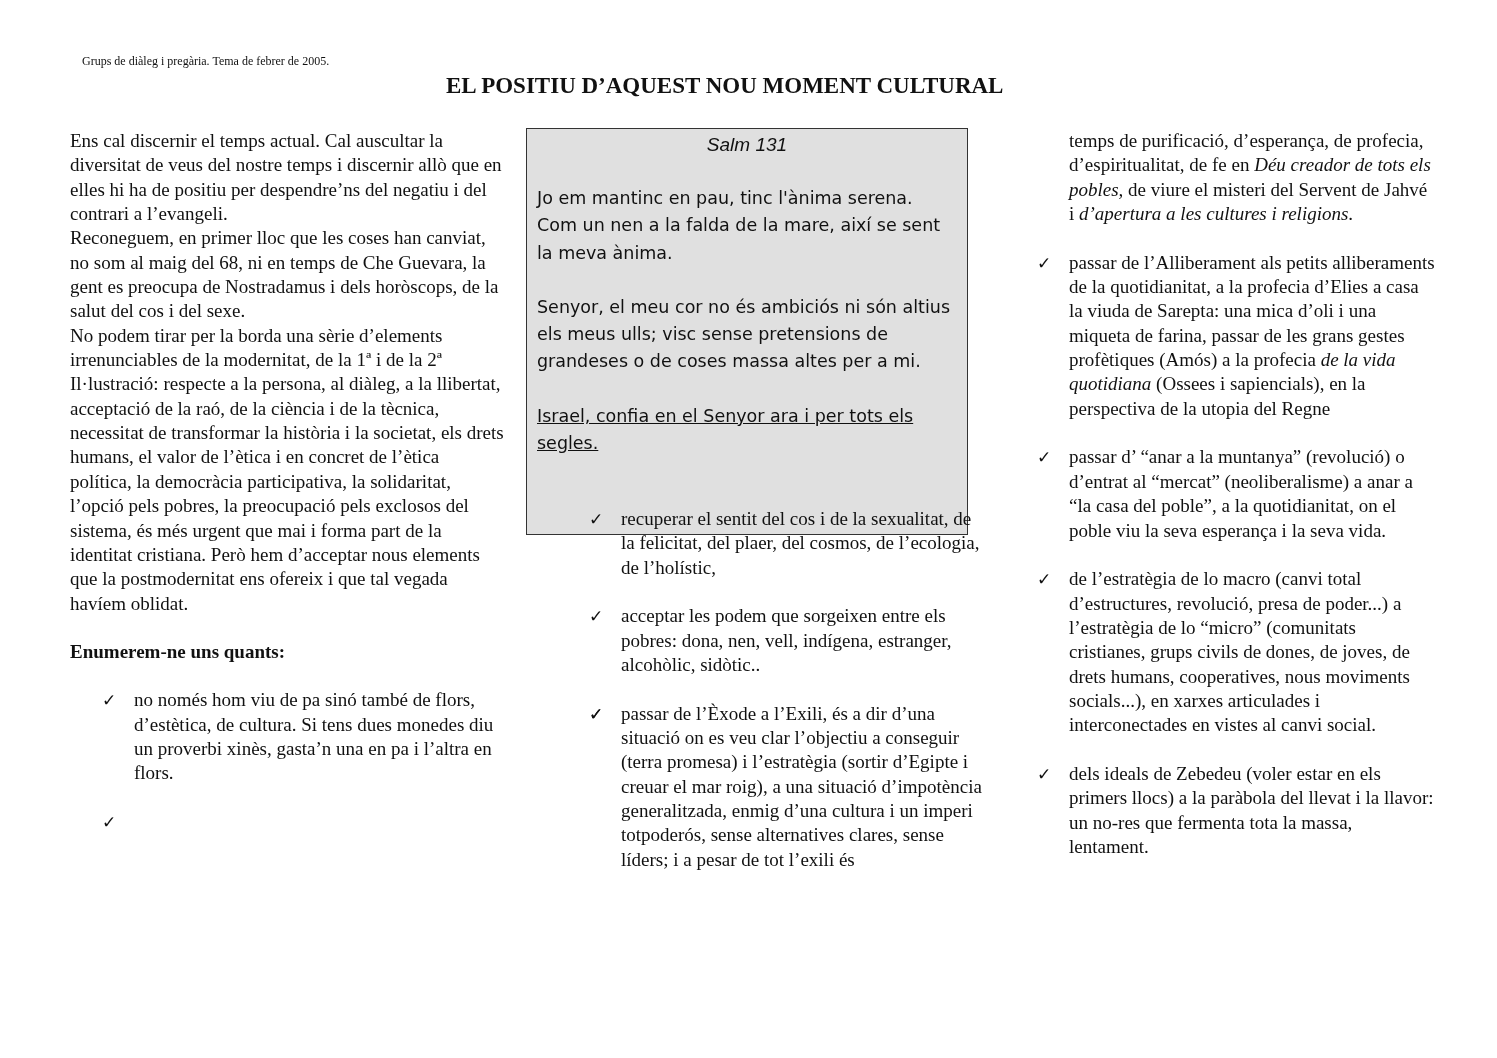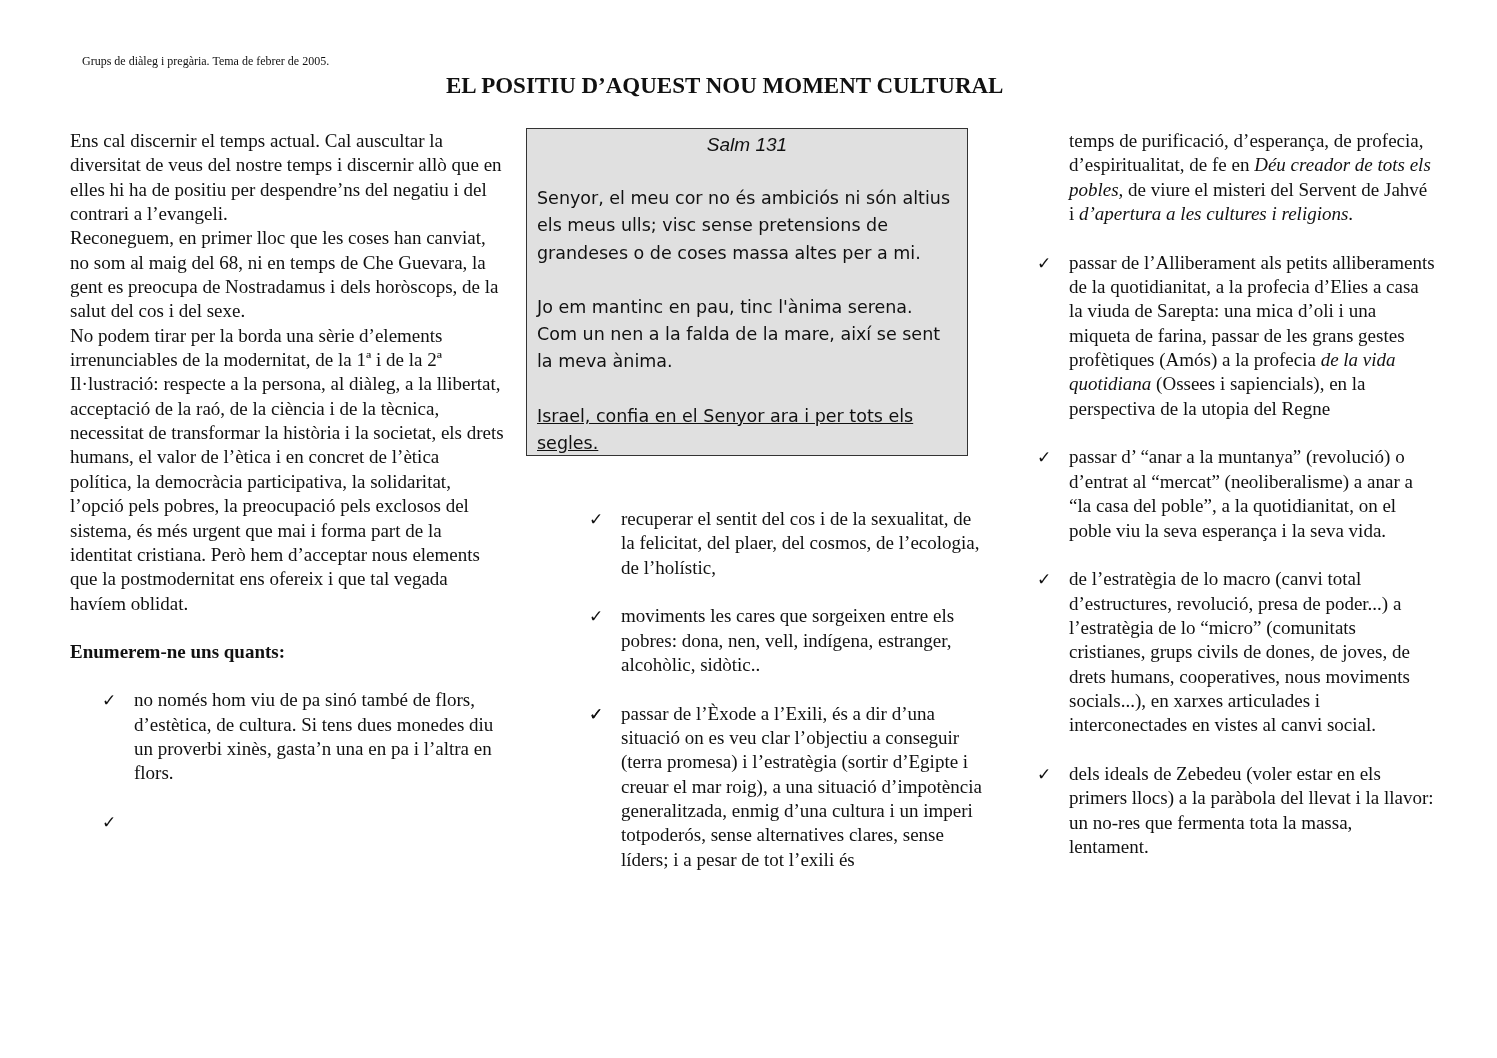--- a/index.html
+++ b/index.html
@@ -28,21 +28,21 @@
   .check-list { list-style: none; margin: 0; padding: 0; }
   .check-item { position: relative; padding-left: 34px; margin: 0 0 24.35px 0; }
   .col-left .check-list { margin-left: 30px; }
   .check-icon {
     position: absolute; left: 2px; top: 0; font-size: 17px;
     font-family: "DejaVu Sans", sans-serif;
   }
   .cont { padding-left: 34px; margin: 0 0 24.35px 0; }
   em { font-style: italic; }
   .psalm-box {
-    position: absolute; left: 526px; top: 128px; width: 442px; height: 328px;
+    position: absolute; left: 526px; top: 128px; width: 442px; height: 407px;
     background: #e0e0e0; border: 1.5px solid #333333; box-sizing: border-box;
     font-family: "DejaVu Sans", sans-serif; font-size: 17.5px; line-height: 27.2px;
     padding: 2px 10px 0 10px;
   }
   .psalm-title {
     text-align: center; font-style: italic; margin: 0 0 27px 0;
     font-family: "Liberation Sans", sans-serif; font-size: 19px;
   }
   .psalm-verse { margin: 0 0 27.2px 0; }
   .psalm-verse:last-child { margin-bottom: 0; text-decoration: underline; }
@@ -64,34 +64,34 @@
       <span>no només hom viu de pa sinó també de flors, d’estètica, de cultura. Si tens dues monedes diu un proverbi xinès, gasta’n una en pa i l’altra en flors.</span>
     </li>
     <li class="check-item">
       <span class="check-icon">✓</span>
     </li>
   </ul>
 </div>
 
 <div class="psalm-box">
   <p class="psalm-title">Salm 131</p>
+  <p class="psalm-verse"> Jo em mantinc en pau, tinc l'ànima serena. Com un nen a la falda de la mare, així se sent la meva ànima.</p>
   <p class="psalm-verse"> Senyor, el meu cor no és ambiciós ni són altius els meus ulls; visc sense pretensions de grandeses o de coses massa altes per a mi.</p>
-  <p class="psalm-verse"> Jo em mantinc en pau, tinc l'ànima serena. Com un nen a la falda de la mare, així se sent la meva ànima.</p>
   <p class="psalm-verse"> Israel, confia en el Senyor ara i per tots els segles.</p>
 </div>
 
 <div class="col col-mid">
   <ul class="check-list">
     <li class="check-item">
       <span class="check-icon">✓</span>
       <span>recuperar el sentit del cos i de la sexualitat, de la felicitat, del plaer, del cosmos, de l’ecologia, de l’holístic,</span>
     </li>
     <li class="check-item">
       <span class="check-icon">✓</span>
-      <span>moviments les cares que sorgeixen entre els pobres: dona, nen, vell, indígena, estranger, alcohòlic, sidòtic..</span>
+      <span>acceptar les podem que sorgeixen entre els pobres: dona, nen, vell, indígena, estranger, alcohòlic, sidòtic..</span>
     </li>
     <li class="check-item">
       <span class="check-icon">✓</span>
     </li>
     <li class="check-item">
       <span class="check-icon">✓</span>
       <span>passar de l’Èxode a l’Exili, és a dir d’una situació on es veu clar l’objectiu a conseguir (terra promesa) i l’estratègia (sortir d’Egipte i creuar el mar roig), a una situació d’impotència generalitzada, enmig d’una cultura i un imperi totpoderós, sense alternatives clares, sense líders; i a pesar de tot l’exili és</span>
     </li>
   </ul>
 </div>

